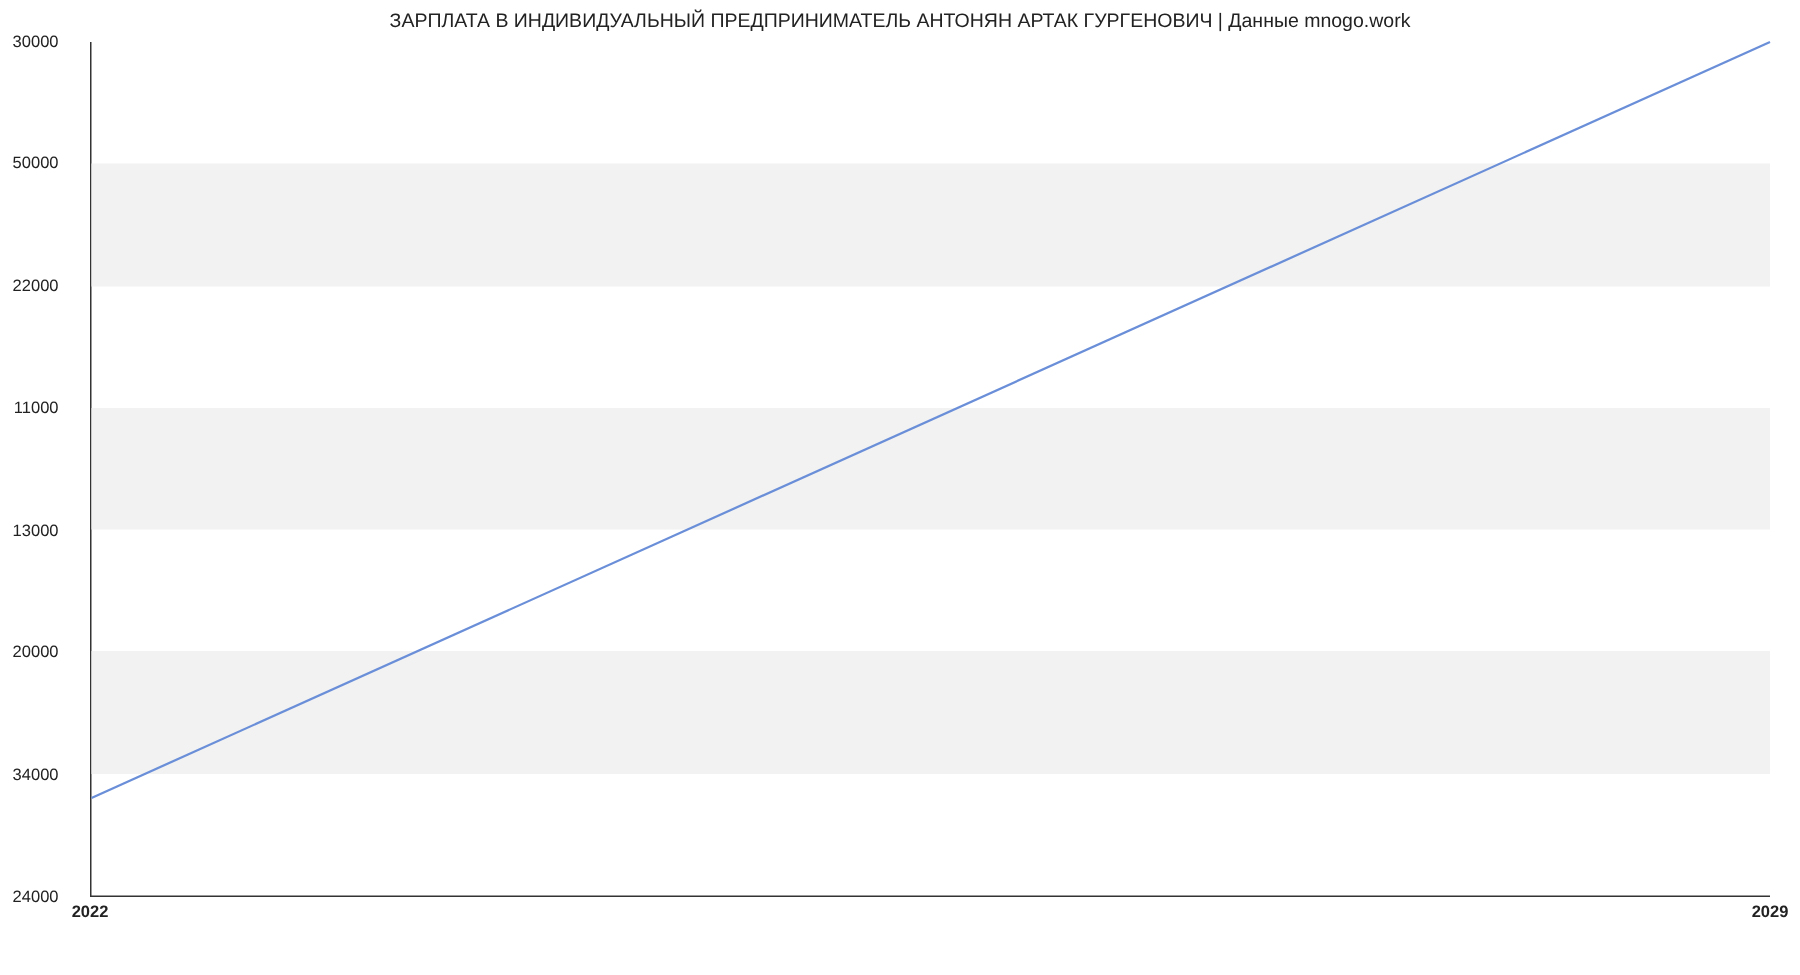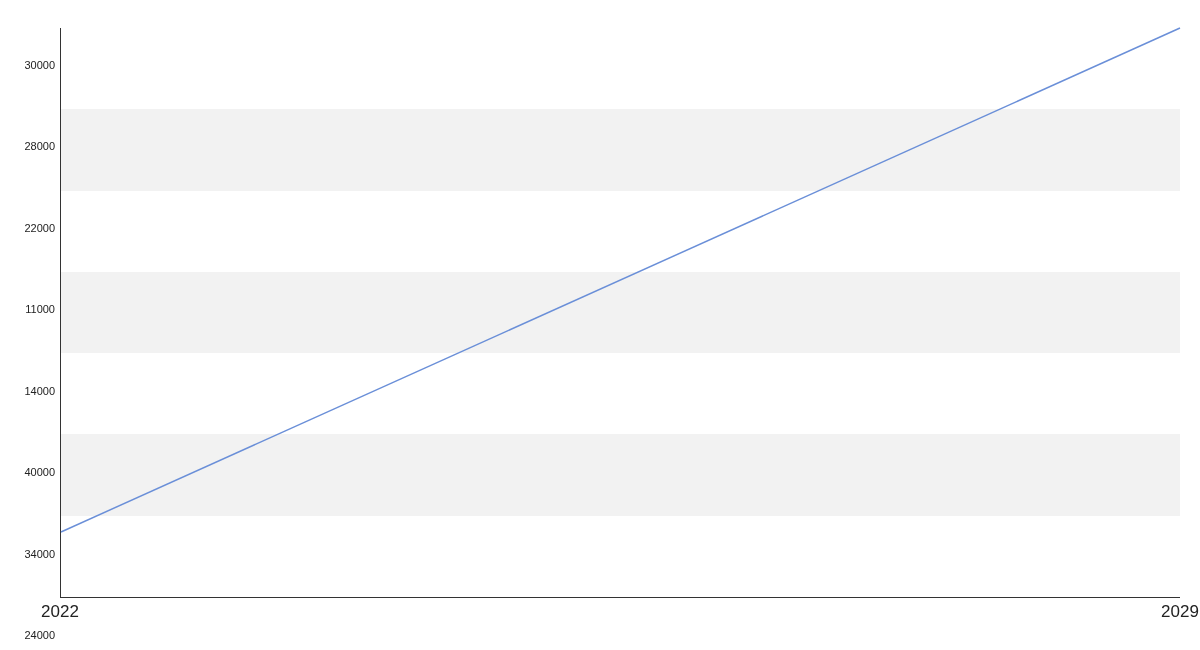--- a/index.html
+++ b/index.html
@@ -45,33 +45,33 @@
     position: absolute;
     left: 0;
     top: 28px;
     width: 55px;
     height: 570px;
     font-size: 11px;
     color: #222;
   }
   .ytick {
     position: absolute;
-    right: 0;
+    right: 16px;
     transform: translateY(-50%);
     white-space: nowrap;
-    margin-top: 37px;
   }
   .xticks {
     position: absolute;
     left: 60px;
     top: 600px;
     width: 1120px;
     height: 20px;
-    font-size: 17px;
+    font-size: 11px;
     color: #222;
+    font-weight: bold;
   }
   .xtick {
     position: absolute;
     top: 2px;
     transform: translateX(-50%);
   }
   svg.line {
     position: absolute;
     left: 0;
     top: 0;
@@ -82,29 +82,30 @@
   .series-line {
     fill: none;
     stroke: #6a8fd8;
     stroke-width: 1.5;
   }
 </style>
 </head>
 <body>
 
 <div class="chart-wrap">
+  <div class="title">ЗАРПЛАТА В ИНДИВИДУАЛЬНЫЙ ПРЕДПРИНИМАТЕЛЬ АНТОНЯН АРТАК ГУРГЕНОВИЧ | Данные mnogo.work</div>
 
   <div class="yticks">
     <span class="ytick" style="top:100%">24000</span>
     <span class="ytick" style="top:85.714%">34000</span>
-    <span class="ytick" style="top:71.429%">40000</span>
-    <span class="ytick" style="top:57.143%">14000</span>
+    <span class="ytick" style="top:71.429%">20000</span>
+    <span class="ytick" style="top:57.143%">13000</span>
     <span class="ytick" style="top:42.857%">11000</span>
     <span class="ytick" style="top:28.571%">22000</span>
-    <span class="ytick" style="top:14.286%">28000</span>
+    <span class="ytick" style="top:14.286%">50000</span>
     <span class="ytick" style="top:0%">30000</span>
   </div>
 
   <div class="plot">
 
     <div class="band" style="bottom:14.286%; height:14.286%"></div>
     <div class="band" style="bottom:42.857%; height:14.286%"></div>
     <div class="band" style="bottom:71.429%; height:14.286%"></div>
 
     <svg class="line" viewBox="0 0 1120 570" preserveAspectRatio="none">

